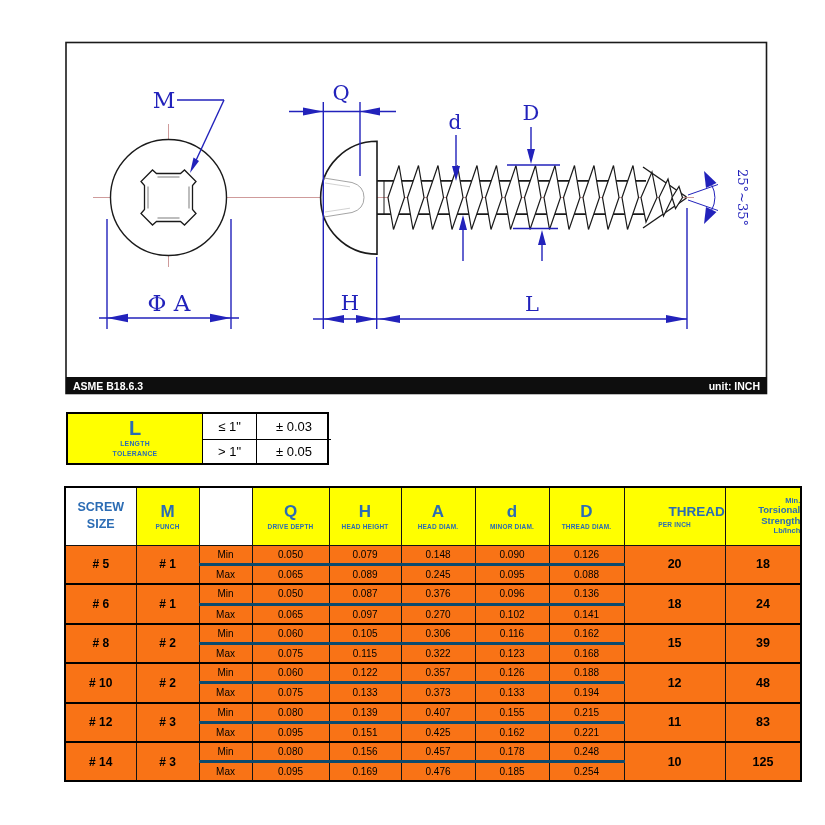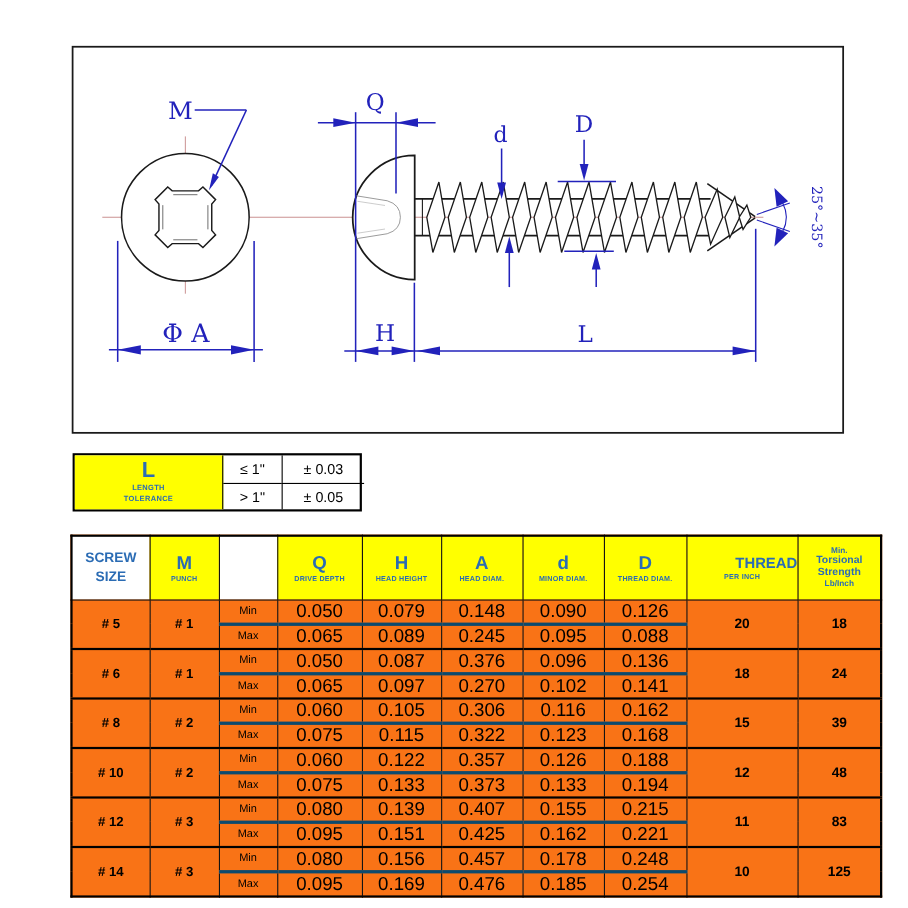--- a/index.html
+++ b/index.html
@@ -33,25 +33,25 @@
   table.spec thead tr{height:58px;}
   table.spec tbody tr{height:19.7px;}
   th.yh{background:#ffff00;}
   th.wh{background:#ffffff;}
   .hl{display:block;font-family:"Liberation Sans",sans-serif;font-size:17px;font-weight:bold;
       color:#2b6cb4;line-height:1.05;}
   .hl.small{font-size:13.5px;padding-left:44px;}
   .hs{display:block;font-size:6.5px;font-weight:bold;color:#2b6cb4;letter-spacing:.2px;
       margin-top:2px;}
   .screwhead{font-size:12.5px;font-weight:bold;color:#2b6cb4;line-height:1.35;}
-  .tors-line{display:block;font-size:9.5px;font-weight:bold;color:#2b6cb4;line-height:1.15;}
+  .tors-line{display:block;font-size:9.5px;font-weight:bold;color:#2b6cb4;line-height:1.15;text-align:right;}
   .tors-line.tiny{font-size:7.5px;font-weight:bold;}
   td.c-size,td.c-punch{font-size:12px;font-weight:bold;color:#000;}
   td.c-mm{font-size:10px;color:#000;margin-top:20px;}
-  td.c-val{font-size:17px;color:#000;}
+  td.c-val{font-size:10px;color:#000;}
   td.c-big{font-size:12.5px;font-weight:bold;color:#000;}
   tbody tr.rmax td{border-top:3px solid #0c4a6e;}
   tbody tr.gstart td{border-top:2.2px solid #000;}
 </style>
 </head>
 <body>
 
 <div class="canvas">
 
   
@@ -164,20 +164,24 @@
       <text x="350" y="310" font-size="21">H</text>
       <text x="532" y="311" font-size="21">L</text>
       <text x="455" y="129" font-size="20">d</text>
       <text x="531" y="120" font-size="21">D</text>
       <text x="169" y="311" font-size="23">Φ A</text>
       <text x="738" y="197.5" font-size="13" transform="rotate(90 738 197.5)">25°~35°</text>
     </g>
   </svg>
 
   
+  <div class="std-bar">
+    <span>ASME B18.6.3</span>
+    <span>unit: INCH</span>
+  </div>
 
   
   <div class="tol">
     <div class="ycell">
       <span class="big-l">L</span>
       <span class="sub-l">LENGTH
 TOLERANCE</span>
     </div>
     <div class="tc" style="grid-column:2;grid-row:1;">≤ 1"</div>
     <div class="tc bl" style="grid-column:3;grid-row:1;">± 0.03</div>

